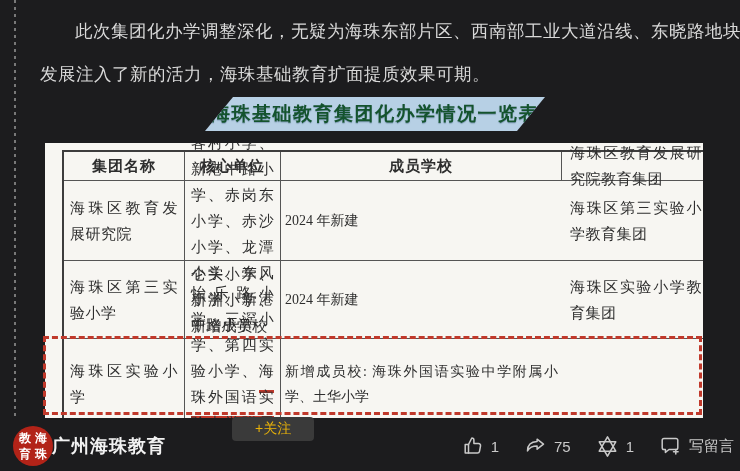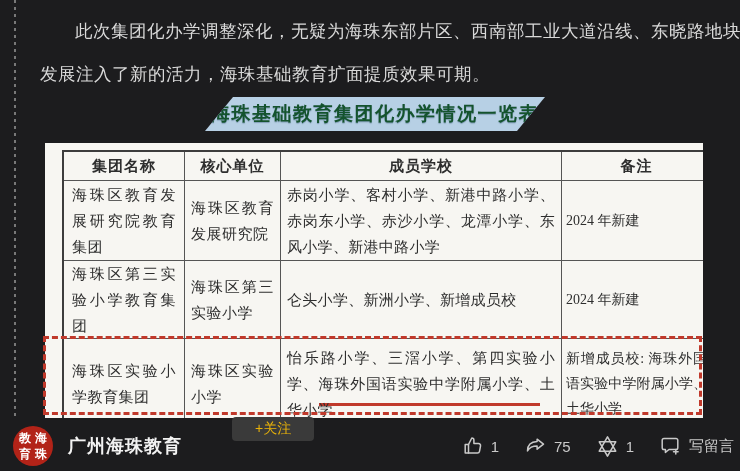--- a/index.html
+++ b/index.html
@@ -76,21 +76,21 @@
   }
   .avatar{
     position:absolute;left:13px;top:426px;width:40px;height:40px;border-radius:50%;
     background:var(--avatar-red);
     display:grid;grid-template-columns:1fr 1fr;grid-template-rows:1fr 1fr;
     align-items:center;justify-items:center;
     color:#fff;font-family:"DejaVu Serif",serif;font-size:12px;font-weight:bold;
     padding:4px;box-sizing:border-box;line-height:1;
   }
   .acct-name{
-    position:absolute;left:68px;top:426px;height:40px;display:flex;align-items:center;
+    position:absolute;left:52px;top:426px;height:40px;display:flex;align-items:center;
     color:#f2f2f2;font-size:18px;font-weight:bold;letter-spacing:1px;
   }
   .follow-btn{
     position:absolute;left:232px;top:417px;
     background:var(--btn-bg);color:#eab308;font-size:14px;
     padding:3px 23px;border-radius:4px;border:none;
     font-family:"Liberation Sans",sans-serif;cursor:pointer;
   }
   .actions{
     position:absolute;right:6px;top:426px;height:40px;
@@ -112,21 +112,20 @@
 <div class="banner">
   <span>海珠基础教育集团化办学情况一览表</span>
 </div>
 
 <div class="card">
   <div class="tbl">
 
     <div class="cell head">集团名称</div>
     <div class="cell head">核心单位</div>
     <div class="cell head">成员学校</div>
-    <div class="cell head last">备注</div>
 
     <div class="cell">海珠区教育发展研究院教育集团</div>
     <div class="cell core">海珠区教育发展研究院</div>
     <div class="cell members">赤岗小学、客村小学、新港中路小学、赤岗东小学、赤沙小学、龙潭小学、东风小学、新港中路小学</div>
     <div class="cell remark last">2024 年新建</div>
 
     <div class="cell">海珠区第三实验小学教育集团</div>
     <div class="cell core">海珠区第三实验小学</div>
     <div class="cell members">仑头小学、新洲小学、新增成员校</div>
     <div class="cell remark last">2024 年新建</div>

